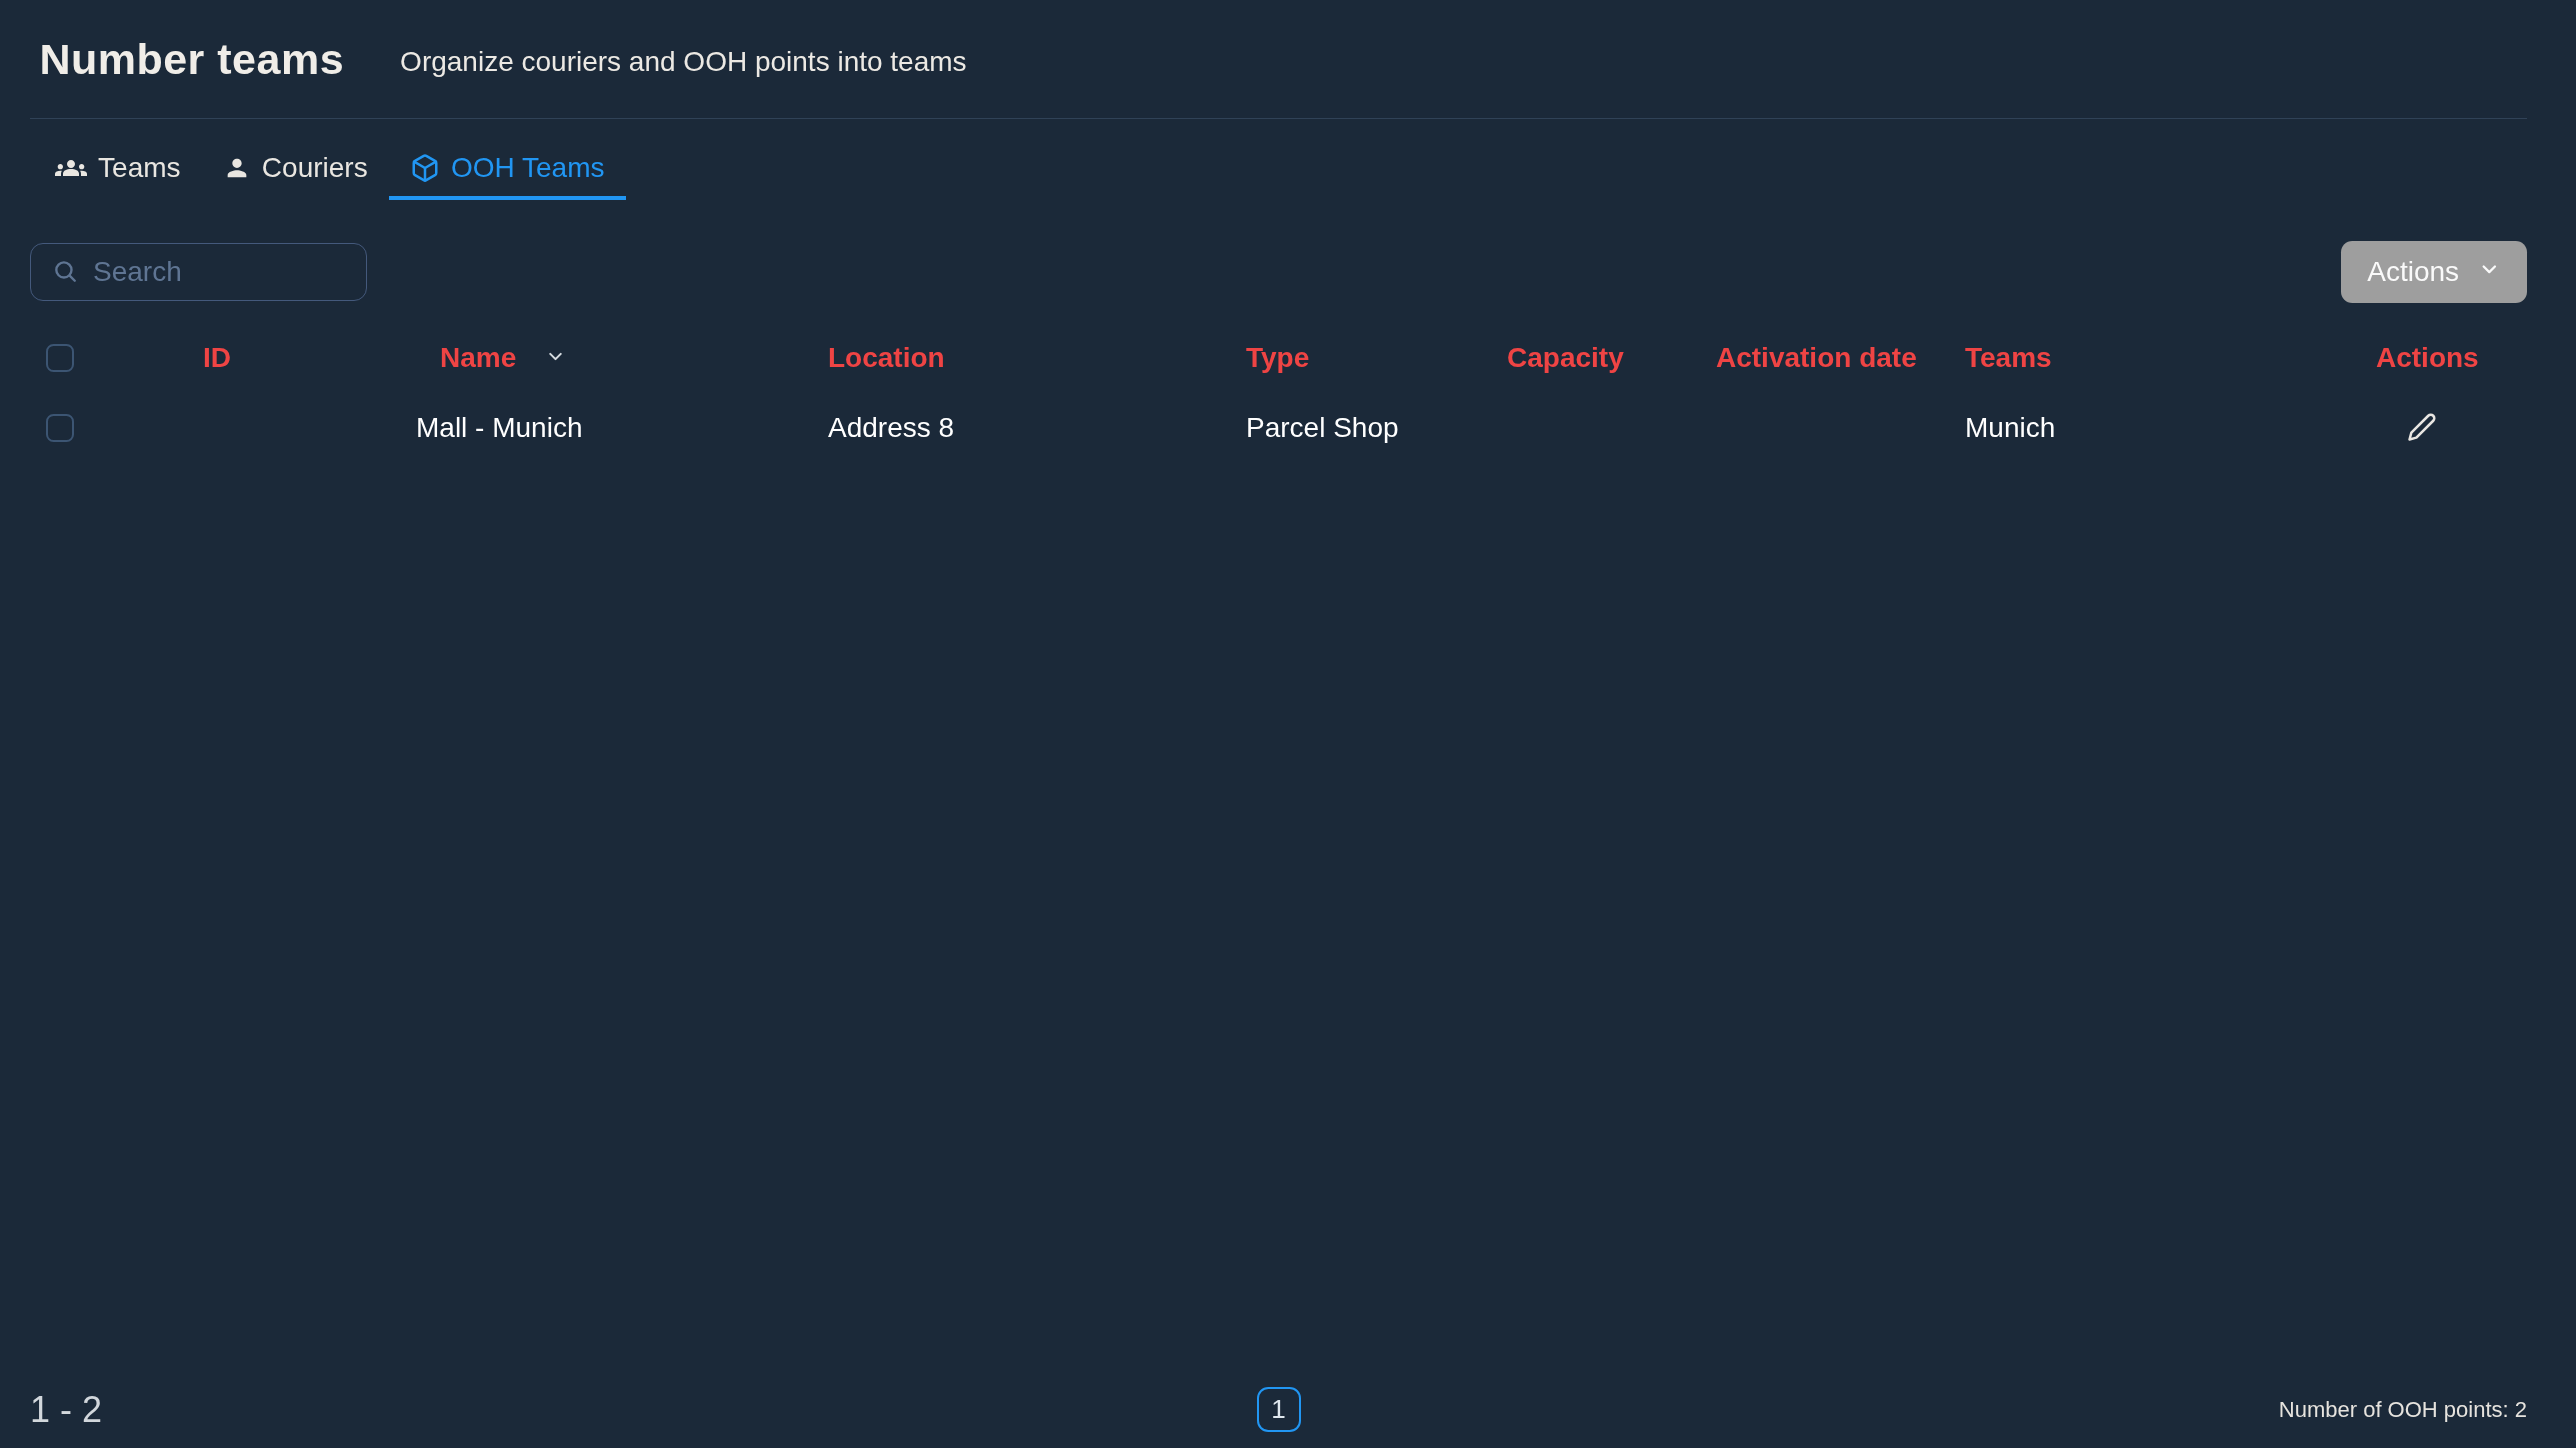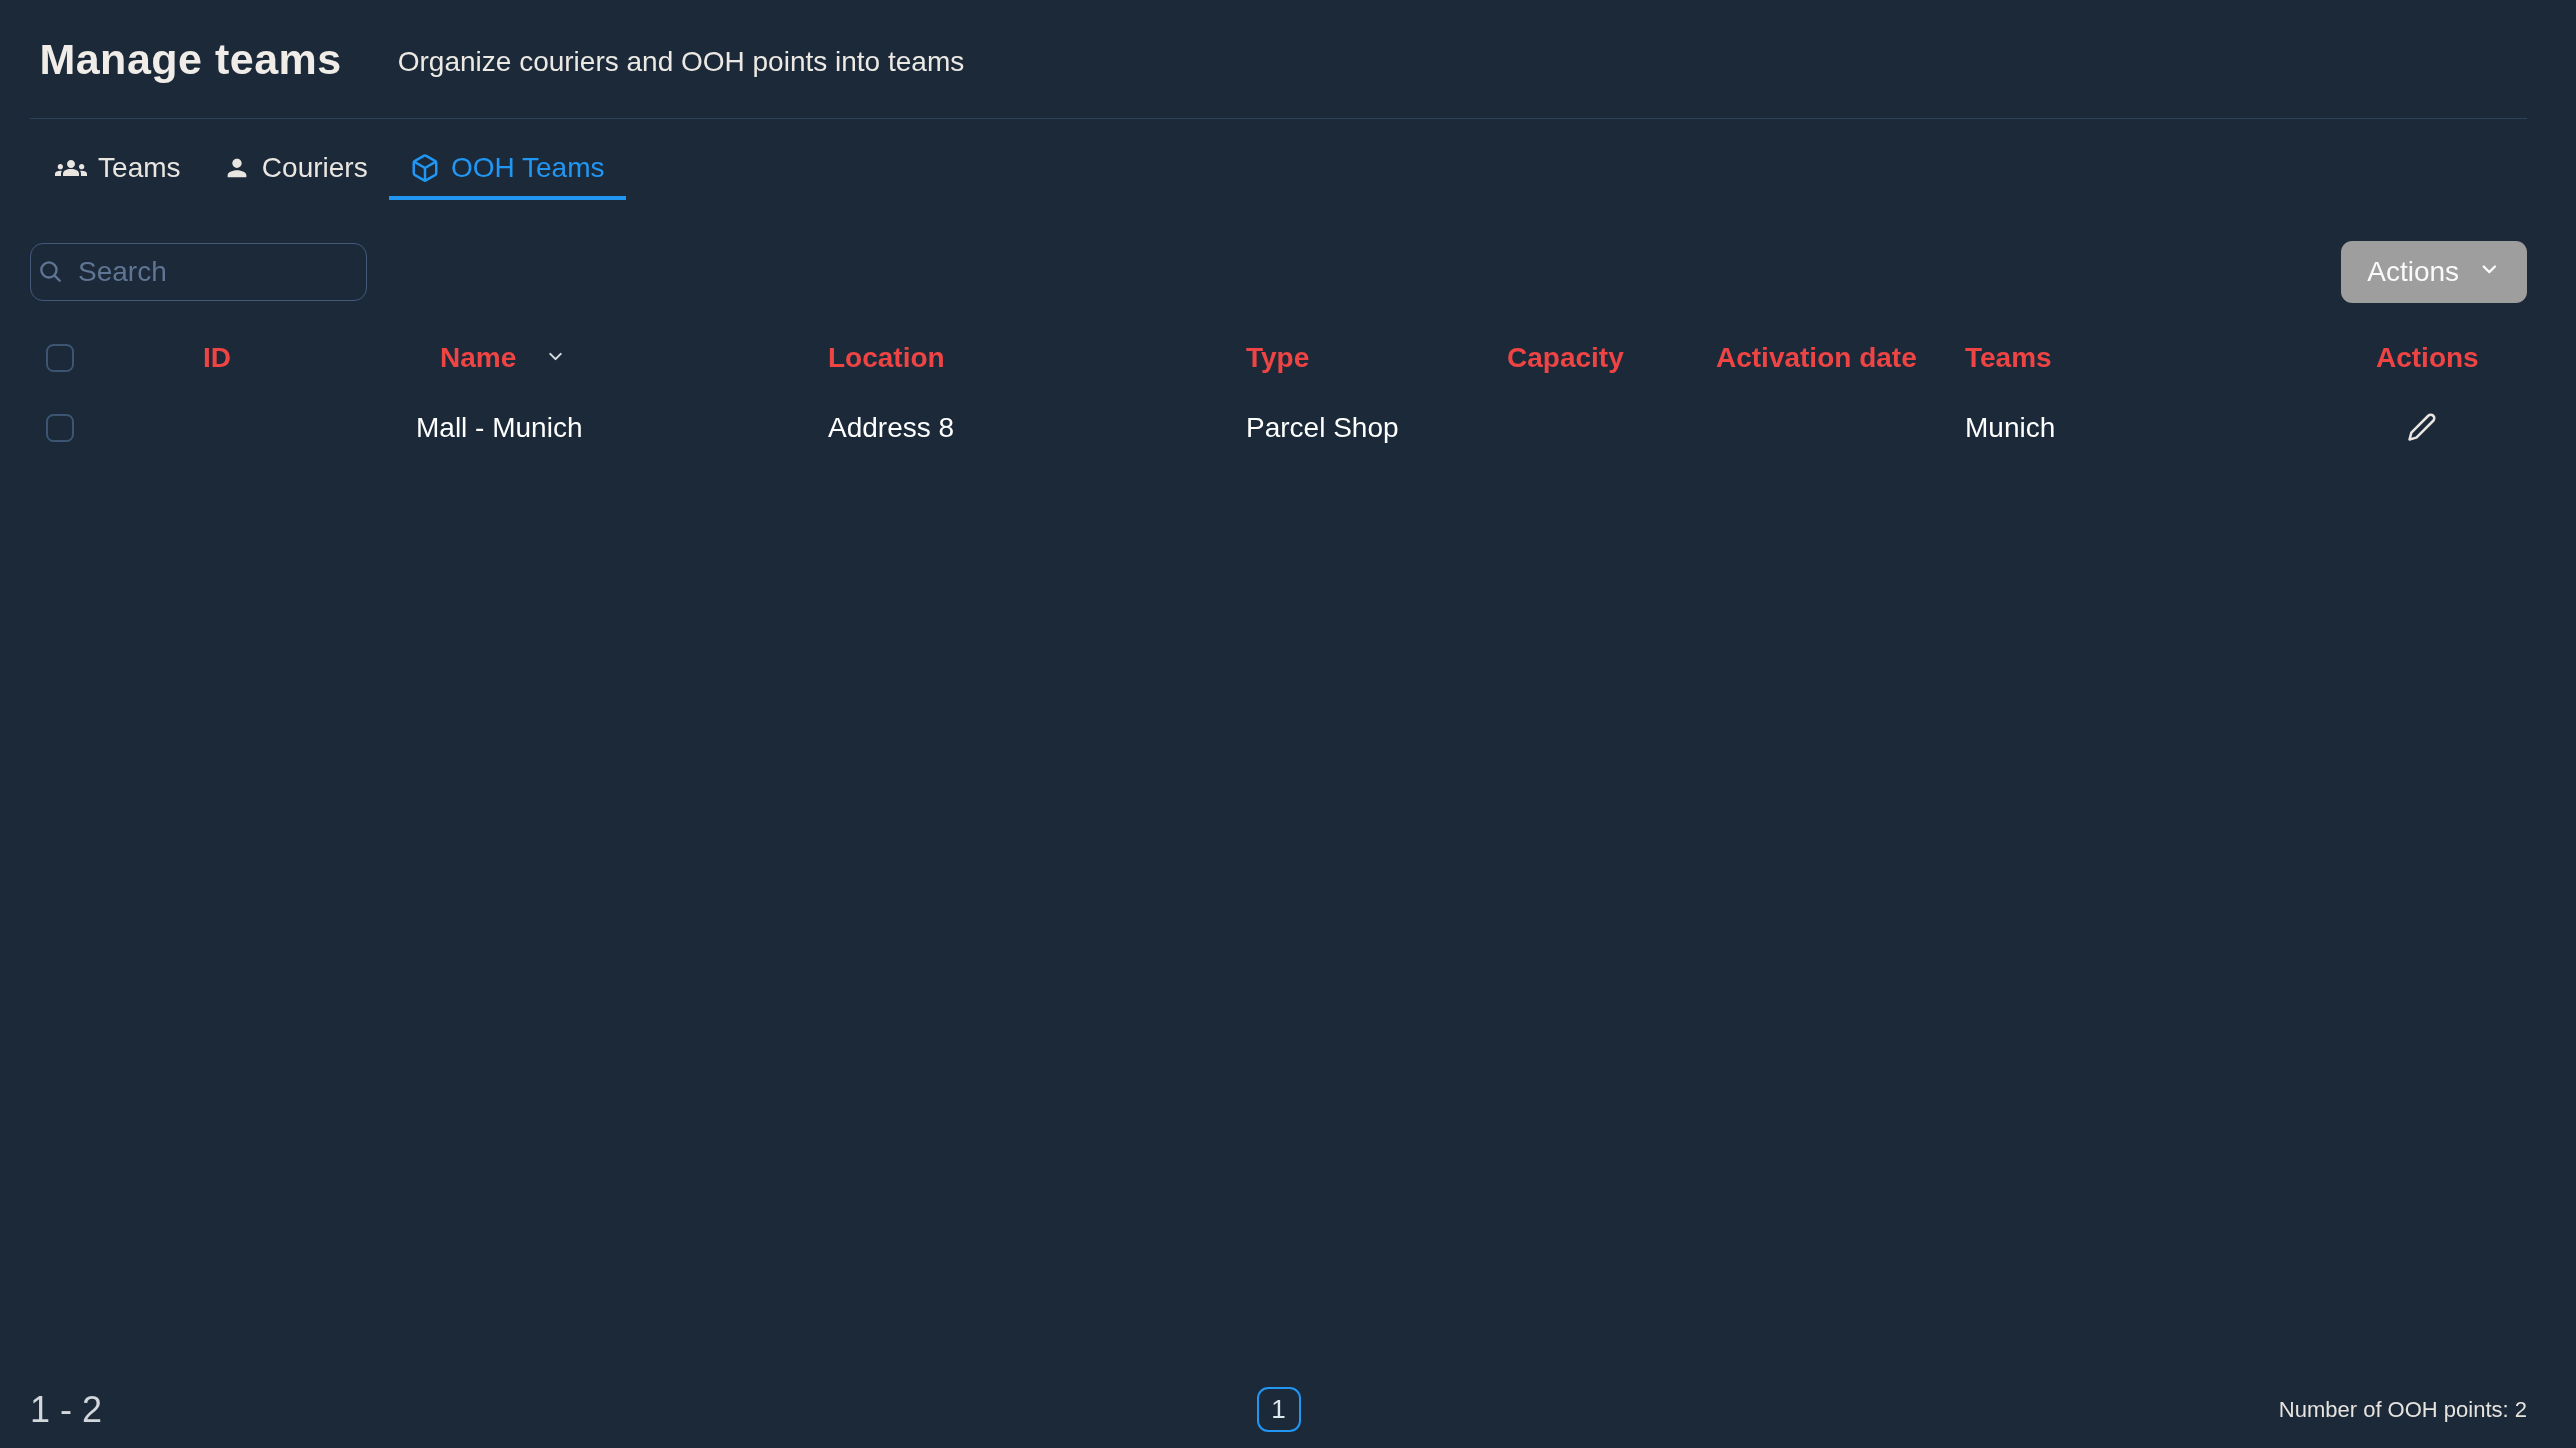--- a/index.html
+++ b/index.html
@@ -37,21 +37,21 @@
   }
   .tab.active { color: #2196f3; border-bottom-color: #2196f3; }
   .tab svg { display: block; }
 
   
   .toolbar { margin-top: 41px; display: flex; justify-content: space-between; align-items: center; }
   .search-box {
     width: 337px; height: 58px;
     border: 1.9px solid #44597c; border-radius: 13px;
     display: flex; align-items: center; gap: 15px;
-    padding: 0 15px 0 6px;
+    padding: 0 15px 0 21px;
   }
   .search-box input {
     flex: 1; min-width: 0;
     background: transparent; border: none; outline: none;
     font-family: inherit; font-size: 28px; color: #c7d2e0;
   }
   .search-box input::placeholder { color: #5f7593; opacity: 1; }
   .actions-btn {
     width: 186px; height: 62px;
     background: #9e9e9e; border: none; border-radius: 11.3px;
@@ -102,21 +102,21 @@
     cursor: pointer;
   }
   .count-label { margin-left: auto; font-size: 22px; color: #e6e3de; }
 </style>
 </head>
 <body>
 
 <div class="page">
 
   <div class="header">
-    <div class="page-title">Manage teams</div>
+    <div class="page-title">Number teams</div>
     <div class="page-subtitle">Organize couriers and OOH points into teams</div>
   </div>
 
   <div class="tabs">
     <button class="tab">
       <span>
         <svg width="32" height="32" viewBox="0 0 24 24" fill="currentColor">
             <path d="M12 12.75c1.63 0 3.07.39 4.24.9 1.08.48 1.76 1.56 1.76 2.73V18H6v-1.61c0-1.18.68-2.26 1.76-2.73 1.17-.52 2.61-.91 4.24-.91zM4 13c1.1 0 2-.9 2-2s-.9-2-2-2-2 .9-2 2 .9 2 2 2zm1.13 1.1c-.37-.06-.74-.1-1.13-.1-.99 0-1.93.21-2.78.58C.48 14.9 0 15.62 0 16.43V18h4.5v-1.61c0-.83.23-1.61.63-2.29zM20 13c1.1 0 2-.9 2-2s-.9-2-2-2-2 .9-2 2 .9 2 2 2zm4 3.43c0-.81-.48-1.53-1.22-1.85-.85-.37-1.79-.58-2.78-.58-.39 0-.76.04-1.13.1.4.68.63 1.46.63 2.29V18H24v-1.57zM12 6c1.66 0 3 1.34 3 3s-1.34 3-3 3-3-1.34-3-3 1.34-3 3-3z"></path>
           </svg>
       </span>

